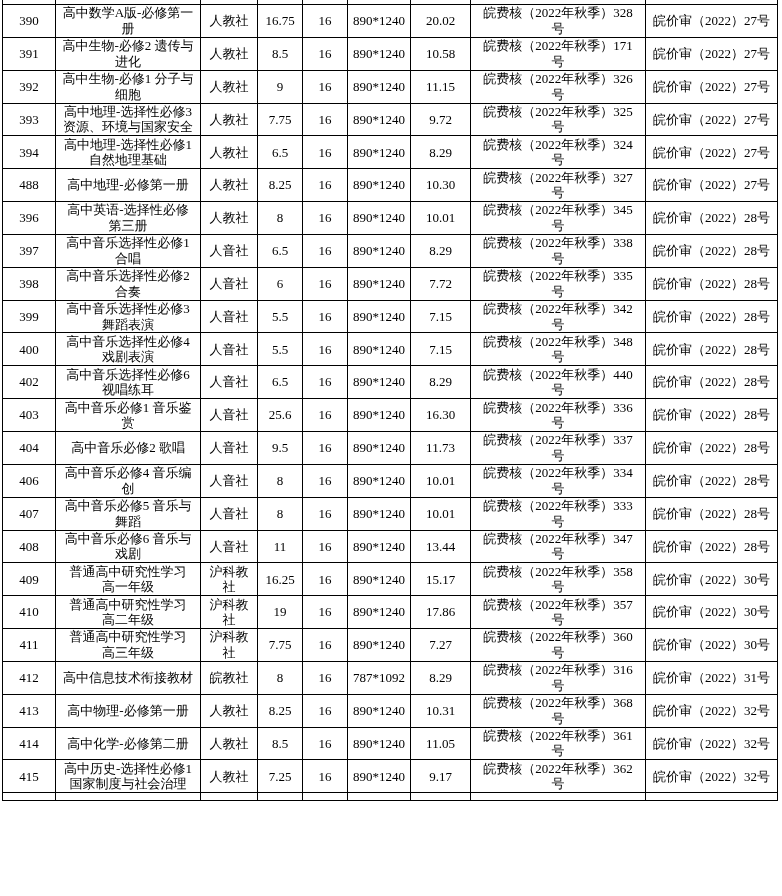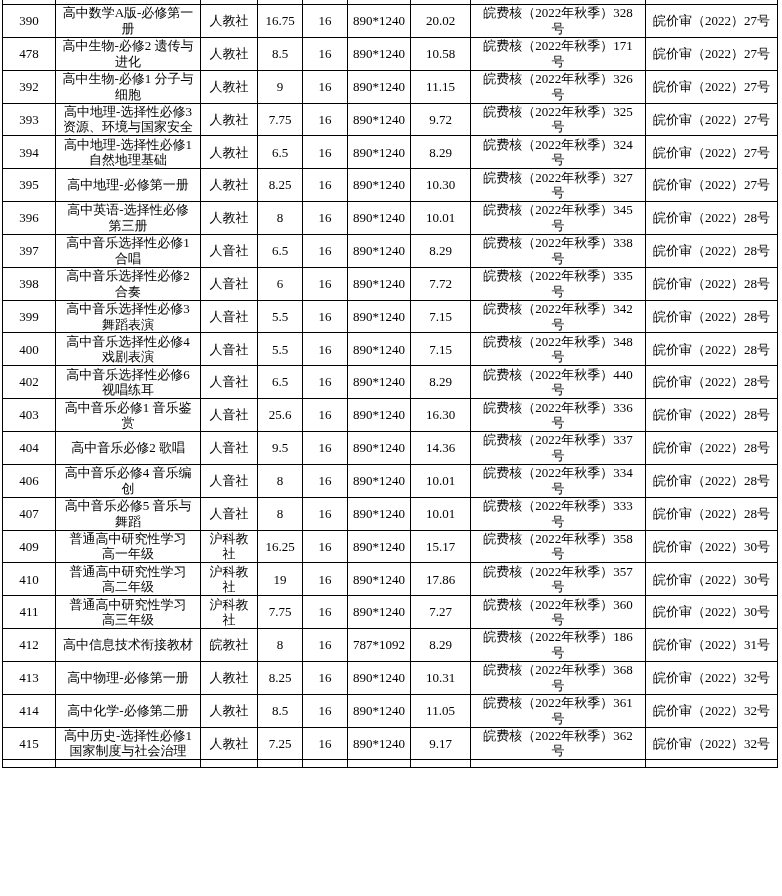--- a/index.html
+++ b/index.html
@@ -87,21 +87,21 @@
     <td>人教社</td>
     <td>16.75</td>
     <td>16</td>
     <td>890*1240</td>
     <td>20.02</td>
     <td>皖费核（2022年秋季）328
 号</td>
     <td>皖价审（2022）27号</td>
   </tr>
         <tr class="data-row">
-    <td>478</td>
+    <td>391</td>
     <td>高中生物-必修2 遗传与
 进化</td>
     <td>人教社</td>
     <td>8.5</td>
     <td>16</td>
     <td>890*1240</td>
     <td>10.58</td>
     <td>皖费核（2022年秋季）171
 号</td>
     <td>皖价审（2022）27号</td>
@@ -139,21 +139,21 @@
     <td>人教社</td>
     <td>6.5</td>
     <td>16</td>
     <td>890*1240</td>
     <td>8.29</td>
     <td>皖费核（2022年秋季）324
 号</td>
     <td>皖价审（2022）27号</td>
   </tr>
         <tr class="data-row">
-    <td>395</td>
+    <td>488</td>
     <td>高中地理-必修第一册</td>
     <td>人教社</td>
     <td>8.25</td>
     <td>16</td>
     <td>890*1240</td>
     <td>10.30</td>
     <td>皖费核（2022年秋季）327
 号</td>
     <td>皖价审（2022）27号</td>
   </tr>
@@ -248,21 +248,21 @@
 号</td>
     <td>皖价审（2022）28号</td>
   </tr>
         <tr class="data-row">
     <td>404</td>
     <td>高中音乐必修2 歌唱</td>
     <td>人音社</td>
     <td>9.5</td>
     <td>16</td>
     <td>890*1240</td>
-    <td>14.36</td>
+    <td>11.73</td>
     <td>皖费核（2022年秋季）337
 号</td>
     <td>皖价审（2022）28号</td>
   </tr>
         <tr class="data-row">
     <td>406</td>
     <td>高中音乐必修4 音乐编
 创</td>
     <td>人音社</td>
     <td>8</td>
@@ -276,20 +276,33 @@
         <tr class="data-row">
     <td>407</td>
     <td>高中音乐必修5 音乐与
 舞蹈</td>
     <td>人音社</td>
     <td>8</td>
     <td>16</td>
     <td>890*1240</td>
     <td>10.01</td>
     <td>皖费核（2022年秋季）333
+号</td>
+    <td>皖价审（2022）28号</td>
+  </tr>
+        <tr class="data-row">
+    <td>408</td>
+    <td>高中音乐必修6 音乐与
+戏剧</td>
+    <td>人音社</td>
+    <td>11</td>
+    <td>16</td>
+    <td>890*1240</td>
+    <td>13.44</td>
+    <td>皖费核（2022年秋季）347
 号</td>
     <td>皖价审（2022）28号</td>
   </tr>
         <tr class="data-row">
     <td>409</td>
     <td>普通高中研究性学习
 高一年级</td>
     <td>沪科教
 社</td>
     <td>16.25</td>
@@ -329,21 +342,21 @@
     <td>皖价审（2022）30号</td>
   </tr>
         <tr class="data-row">
     <td>412</td>
     <td>高中信息技术衔接教材</td>
     <td>皖教社</td>
     <td>8</td>
     <td>16</td>
     <td>787*1092</td>
     <td>8.29</td>
-    <td>皖费核（2022年秋季）186
+    <td>皖费核（2022年秋季）316
 号</td>
     <td>皖价审（2022）31号</td>
   </tr>
         <tr class="data-row">
     <td>413</td>
     <td>高中物理-必修第一册</td>
     <td>人教社</td>
     <td>8.25</td>
     <td>16</td>
     <td>890*1240</td>

